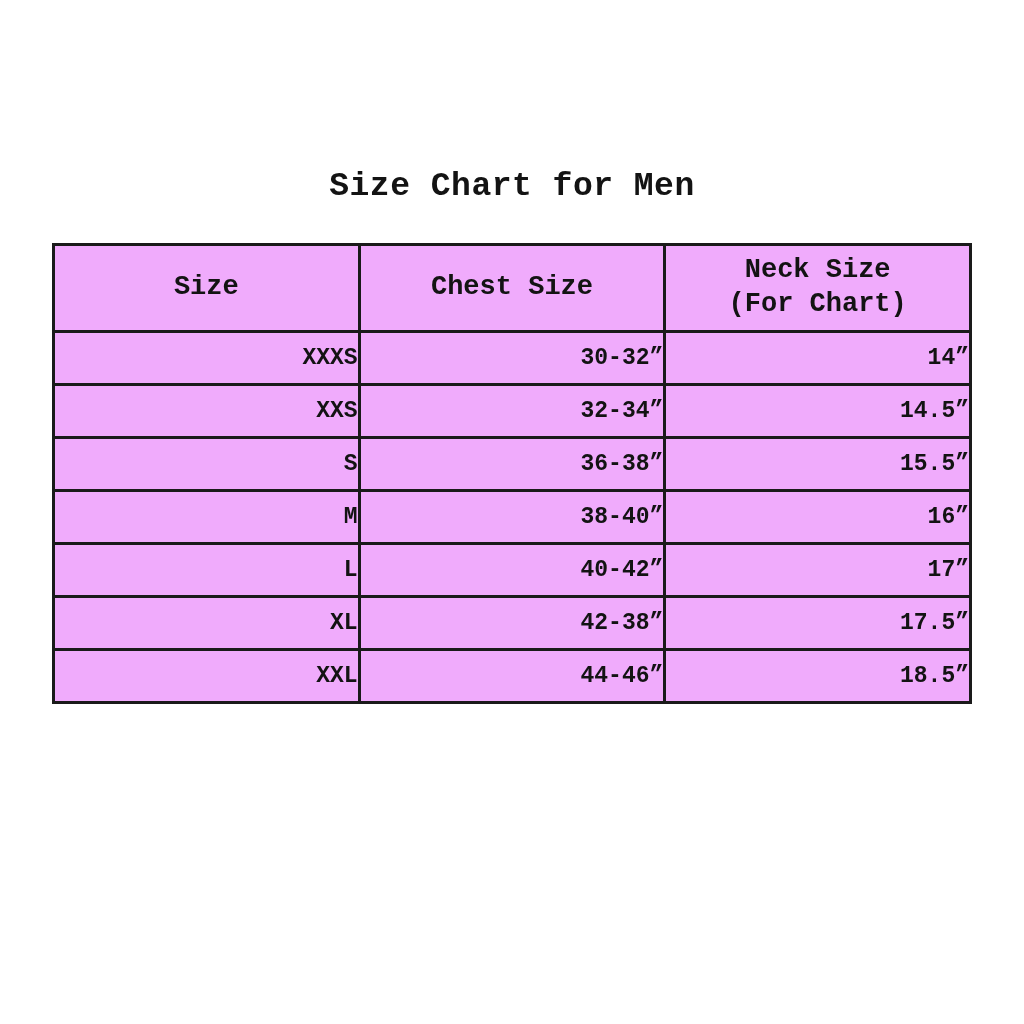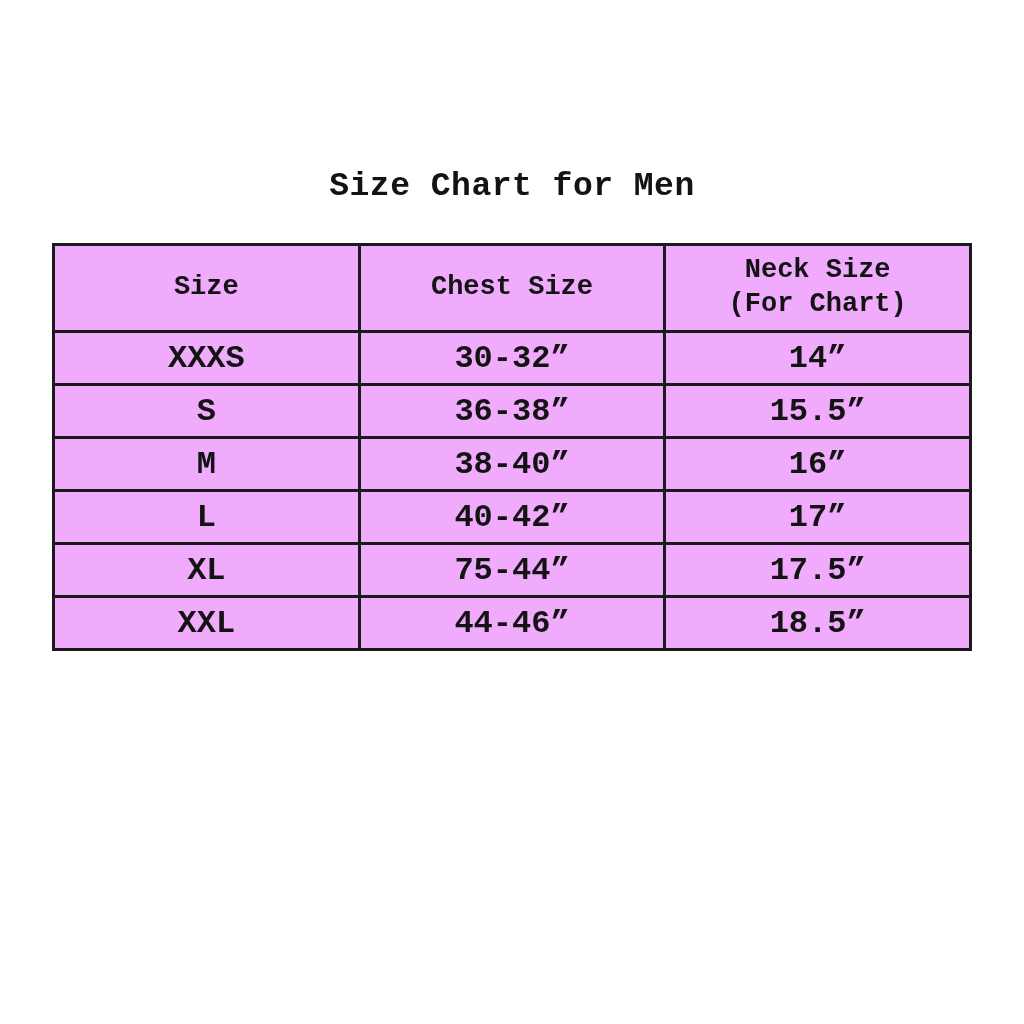--- a/index.html
+++ b/index.html
@@ -46,21 +46,22 @@
     color: #131313;
     padding: 0;
   }
   table.size-chart th {
     height: 84px;
     font-size: 27px;
     line-height: 1.25;
   }
   table.size-chart td {
     height: 50px;
-    font-size: 32px;
+    font-size: 23px;
+    text-align: right;
   }
   .hdr-line {
     display: block;
   }
 </style>
 </head>
 <body>
 
 <div class="page">
 
@@ -77,37 +78,42 @@
         </th>
       </tr>
     </thead>
     <tbody>
       <tr>
         <td>XXXS</td>
         <td>30-32”</td>
         <td>14”</td>
       </tr>
       <tr>
+        <td>XXS</td>
+        <td>32-34”</td>
+        <td>14.5”</td>
+      </tr>
+      <tr>
         <td>S</td>
         <td>36-38”</td>
         <td>15.5”</td>
       </tr>
       <tr>
         <td>M</td>
         <td>38-40”</td>
         <td>16”</td>
       </tr>
       <tr>
         <td>L</td>
         <td>40-42”</td>
         <td>17”</td>
       </tr>
       <tr>
         <td>XL</td>
-        <td>75-44”</td>
+        <td>42-38”</td>
         <td>17.5”</td>
       </tr>
       <tr>
         <td>XXL</td>
         <td>44-46”</td>
         <td>18.5”</td>
       </tr>
     </tbody>
   </table>
 

